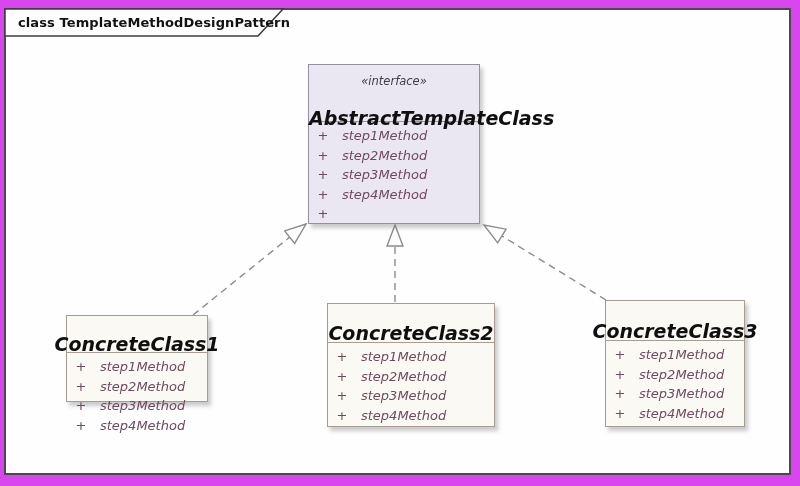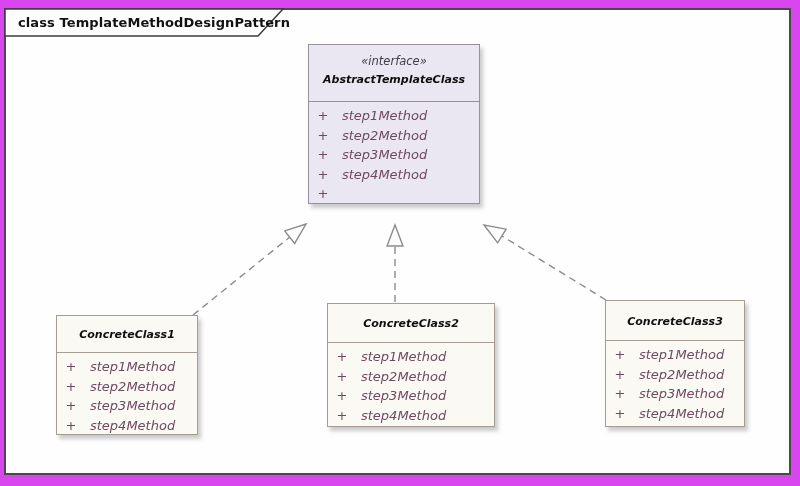--- a/index.html
+++ b/index.html
@@ -24,32 +24,32 @@
 
   .tab-title {
     position:absolute; left:18px; top:15px;
     font-weight:bold; font-size:13px; color:#121212; letter-spacing:0.1px;
   }
 
   .uml-box {
     position:absolute; box-sizing:border-box; border:1px solid;
     box-shadow:3px 4px 4px rgba(125,125,125,0.40);
   }
-  .iface { left:308px; top:44px; width:172px; height:160px;
+  .iface { left:308px; top:64px; width:172px; height:160px;
            background:var(--interface-fill); border-color:var(--interface-border); }
   .iface .box-header { height:57px; box-sizing:border-box; padding-top:9px;
                        text-align:center; border-bottom:1px solid var(--interface-border); }
   .stereotype { font-style:italic; font-size:11.5px; color:#3e3e46; line-height:15px; }
-  .class-name { font-style:italic; font-weight:bold; font-size:11px; color:#0f0f0f;
-                line-height:18px; margin-top:2px; white-space:nowrap; }
+  .class-name { font-style:italic; font-weight:bold; font-size:19px; color:#0f0f0f;
+                line-height:18px; margin-top:20px; white-space:nowrap; }
 
   .cls { background:var(--class-fill); border-color:var(--class-border); }
   .cls .box-header { display:flex; align-items:center; justify-content:center;
                      box-sizing:border-box; border-bottom:1px solid var(--class-border); }
-  #cc1 { left:56px;  top:315px; width:142px; height:120px; }
+  #cc1 { left:66px;  top:315px; width:142px; height:87px; }
   #cc1 .box-header { height:37px; }
   #cc2 { left:327px; top:303px; width:168px; height:124px; }
   #cc2 .box-header { height:39px; }
   #cc3 { left:605px; top:300px; width:140px; height:127px; }
   #cc3 .box-header { height:40px; }
 
   .methods { padding-top:4px; }
   .m-row { display:flex; align-items:center; height:19.5px;
            font-style:italic; font-size:13px; color:var(--method-text); }
   .m-vis { width:12px; margin-left:8px; text-align:center; flex:0 0 auto; }

